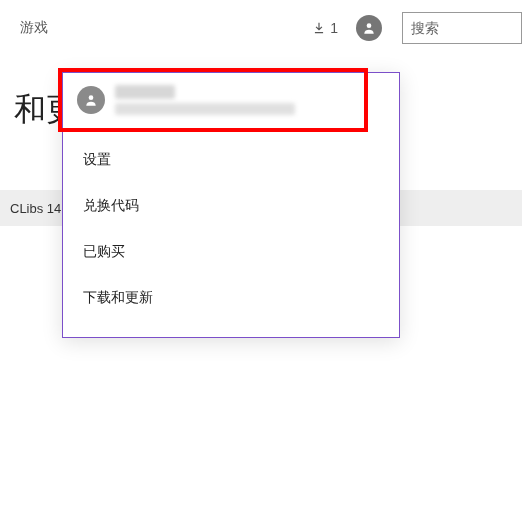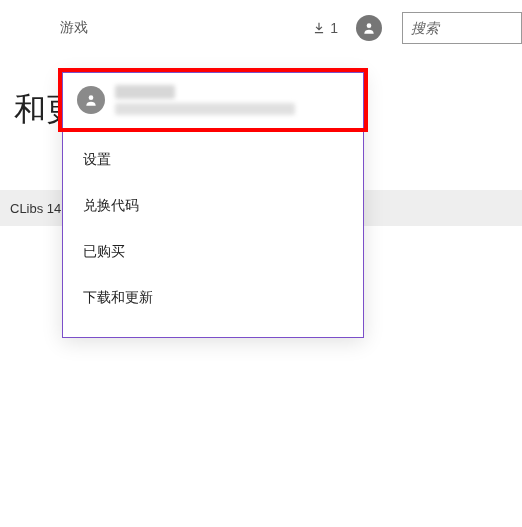--- a/index.html
+++ b/index.html
@@ -9,21 +9,20 @@
       width: 522px;
       height: 527px;
       position: relative;
       overflow: hidden;
     }
     .top-bar {
       display: flex;
       align-items: center;
       padding: 10px 0 10px 20px;
       height: 56px;
-      margin-left: 40px;
     }
     .nav-label {
       color: #555;
       font-size: 14px;
       flex: 0 0 auto;
     }
     .spacer { flex: 1; }
     .download-indicator {
       display: flex;
       align-items: center;
@@ -53,21 +52,20 @@
       align-items: center;
       padding: 0 8px;
     }
     .search-box input {
       border: none;
       outline: none;
       font-size: 14px;
       width: 100%;
       font-family: inherit;
       color: #333;
-      font-style: italic;
     }
     .search-box input::placeholder { color: #666; }
     .bg-heading {
       position: absolute;
       left: 14px;
       top: 88px;
       font-size: 32px;
       font-weight: 300;
       color: #222;
     }
@@ -81,21 +79,21 @@
       display: flex;
       align-items: center;
       padding-left: 10px;
       font-size: 13px;
       color: #333;
     }
     .dropdown {
       position: absolute;
       left: 62px;
       top: 72px;
-      width: 302px;
+      width: 338px;
       background: #ffffff;
       border: 1px solid #7b4fc9;
       box-shadow: 0 4px 20px rgba(0,0,0,0.12);
     }
     .profile-row {
       display: flex;
       align-items: center;
       padding: 12px 14px;
       gap: 10px;
     }

